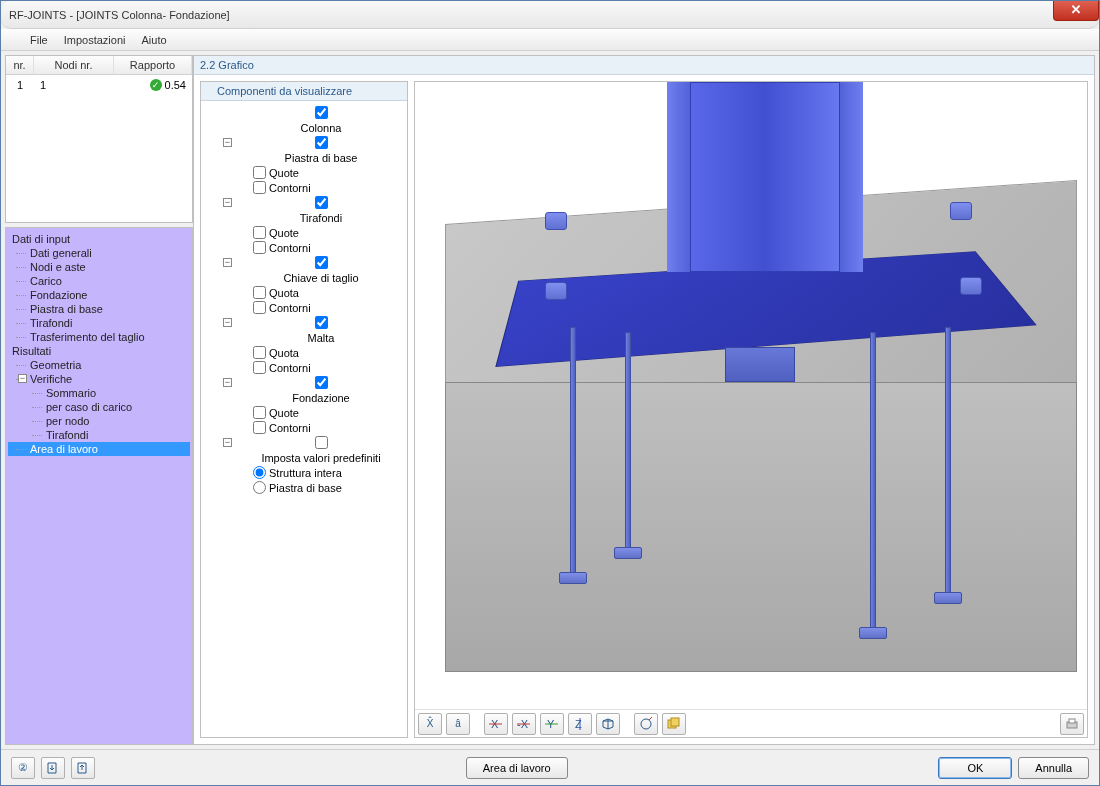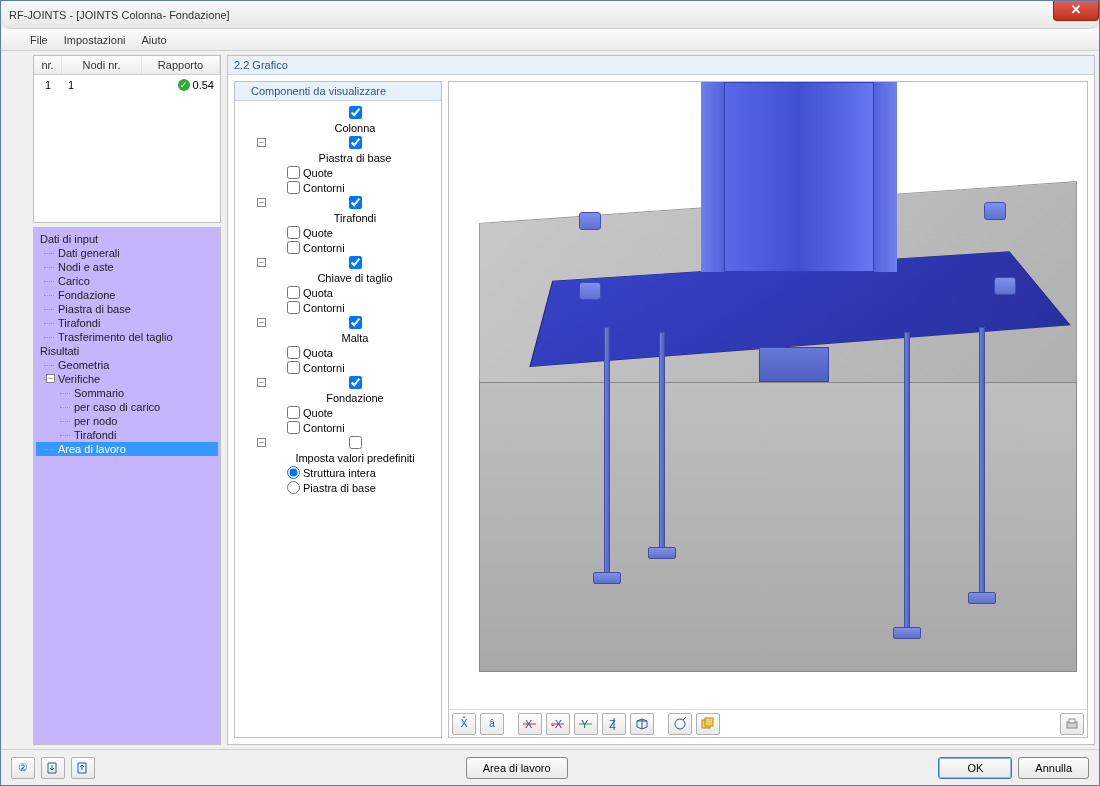--- a/index.html
+++ b/index.html
@@ -3,21 +3,21 @@
 <meta charset="utf-8">
 <style>
 * { box-sizing: border-box; margin: 0; padding: 0; font-family: "Segoe UI", Tahoma, sans-serif; font-size: 11px; }
 body { background: #fff; }
 .window { width: 1100px; height: 786px; border: 1px solid #5a7ea8; background: #f0f0f0; display: flex; flex-direction: column; }
 .titlebar { height: 28px; background: linear-gradient(#f8f8f8,#e8e8e8); border-bottom: 1px solid #d0d0d0; display: flex; align-items: center; padding: 0 0 0 8px; position: relative; border-radius: 10px; }
 .titlebar .title { color: #333; }
 .titlebar .close { position: absolute; right: 0; top: 0; width: 46px; height: 20px; background: linear-gradient(#e06050,#c03020); border: 1px solid #a02010; border-top: none; border-radius: 0 0 4px 4px; color: #fff; text-align: center; line-height: 18px; font-size: 13px; font-weight: bold; }
 .menubar { height: 22px; background: linear-gradient(#fdfdfd,#eaeaea); border-bottom: 1px solid #d0d0d0; display: flex; align-items: center; padding-left: 21px; }
 .menubar span { padding: 2px 8px; color: #333; cursor: default; }
-.content { flex: 1; display: flex; padding: 4px; gap: 6px; overflow: hidden; margin-left: 28px; }
+.content { flex: 1; display: flex; padding: 4px; gap: 0; overflow: hidden; }
 .left { width: 188px; display: flex; flex-direction: column; gap: 4px; }
 .grid { border: 1px solid #c0c0c0; background: #fff; height: 168px; display: flex; flex-direction: column; }
 .grid-header { display: flex; background: linear-gradient(#fdfdfd,#ececec); border-bottom: 1px solid #d0d0d0; }
 .grid-header div { padding: 3px 6px; border-right: 1px solid #e0e0e0; text-align: center; color: #333; }
 .grid-row { display: flex; padding: 2px 0; }
 .grid-row div { padding: 2px 6px; }
 .col-nr { width: 28px; text-align: center; }
 .col-nodi { width: 80px; }
 .col-rapp { flex: 1; text-align: right; display: flex; justify-content: flex-end; align-items: center; gap: 3px; padding-right: 8px; }
 .check-icon { width: 12px; height: 12px; border-radius: 50%; background: #3a3; display: inline-flex; align-items: center; justify-content: center; color: #fff; font-size: 9px; }

